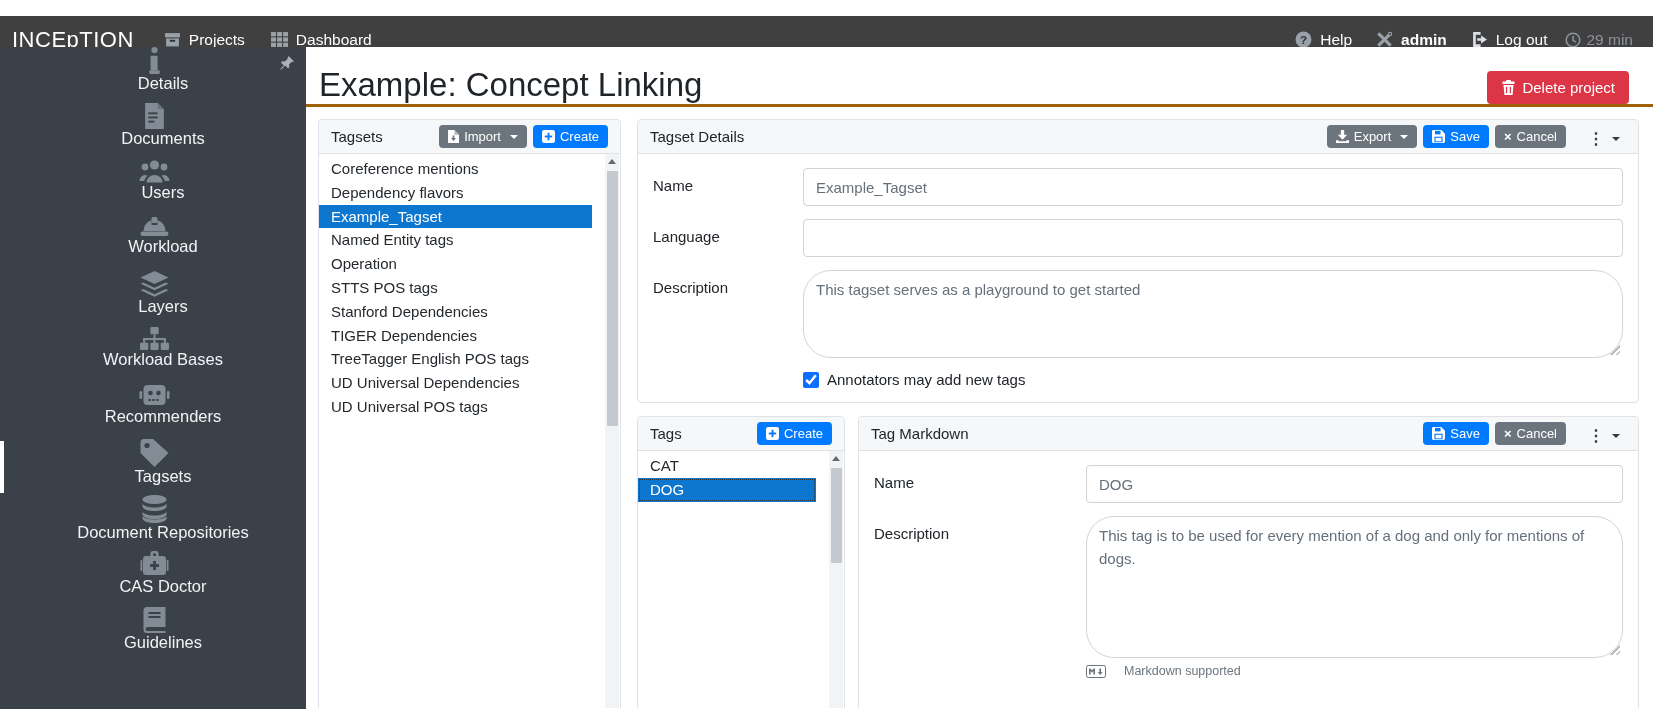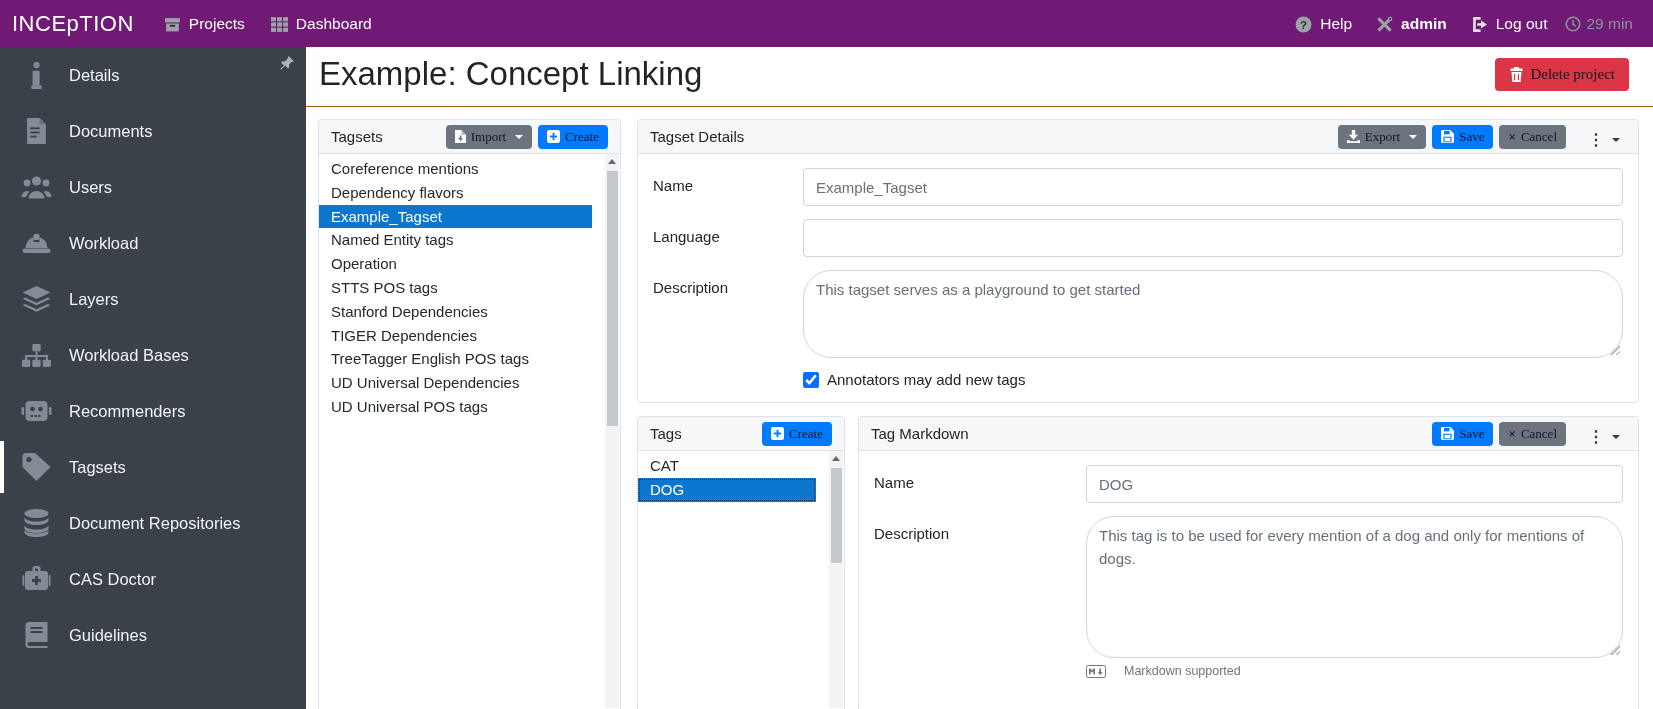--- a/index.html
+++ b/index.html
@@ -1,39 +1,39 @@
 <!DOCTYPE html>
 <html><head>
 <meta charset="utf-8">
 <style>
   html,body{margin:0;padding:0;}
   body{width:1653px;height:709px;overflow:hidden;background:#fff;
        font-family:"Liberation Sans",sans-serif;color:#212529;position:relative;}
   
-  .navbar{position:absolute;top:0;left:0;right:0;height:47px;background:#701a75;
+  .navbar{position:absolute;top:16px;left:0;right:0;height:47px;background:#404040;
           display:flex;align-items:center;justify-content:space-between;padding:0 20px 0 12px;box-sizing:border-box;}
   .nav-left,.nav-right{display:flex;align-items:center;}
   .brand{color:#fff;font-size:22px;letter-spacing:.5px;margin-right:30px;cursor:pointer;}
-  .nav-item{display:flex;align-items:flex-end;gap:8px;color:#fdfdfe;font-size:15.5px;margin-right:26px;cursor:pointer;}
+  .nav-item{display:flex;align-items:center;gap:8px;color:#fdfdfe;font-size:15.5px;margin-right:26px;cursor:pointer;}
   .nav-right .nav-item{margin-right:0;margin-left:24px;}
   .nav-muted{color:#8b9299;display:flex;align-items:center;gap:5px;font-size:15.5px;margin-left:18px;}
   
   .sidebar{position:absolute;top:47px;left:0;width:306px;bottom:0;background:#3a4149;}
   .pin{position:absolute;top:9px;right:12px;}
   .side-item{height:56px;display:flex;align-items:center;color:#f1f3f5;font-size:16.5px;
-             position:relative;cursor:pointer;padding-left:20px;}
+             position:relative;cursor:pointer;padding-left:20px;flex-direction:column;}
   .side-item .ico{width:32px;display:flex;justify-content:center;align-items:center;margin-right:17px;}
   .side-item.selected::before{content:"";position:absolute;left:0;top:2px;bottom:2px;width:4px;background:#fff;}
   
   .main{position:absolute;left:306px;top:47px;right:0;bottom:0;background:#fff;overflow:hidden;}
-  .page-header{height:60px;border-bottom:1px solid #a16207;display:flex;align-items:flex-start;
+  .page-header{height:60px;border-bottom:3px solid #a16207;display:flex;align-items:flex-end;
                justify-content:space-between;padding:8px 24px 0 13px;box-sizing:border-box;}
   .page-title{font-size:33px;font-weight:400;color:#1f2429;margin:0;line-height:1.15;}
-  .btn{border:none;border-radius:4px;color:#0f172a;display:inline-flex;align-items:center;gap:6px;cursor:pointer;
-       font-family:Liberation Serif, serif;}
+  .btn{border:none;border-radius:4px;color:#ffffff;display:inline-flex;align-items:center;gap:6px;cursor:pointer;
+       font-family:Liberation Sans, sans-serif;}
   .btn-danger{background:#dc3545;font-size:15px;padding:8px 14px;margin-top:3px;}
   .btn-sm{font-size:13px;padding:4px 9px;gap:5px;}
   .btn-primary{background:#007bff;}
   .btn-secondary{background:#6c757d;}
   .caret{width:0;height:0;border-left:4px solid transparent;border-right:4px solid transparent;
          border-top:4px solid #fff;margin-left:4px;}
   .xglyph{font-size:13px;font-weight:bold;line-height:1;}
   .kebab{display:inline-flex;align-items:center;gap:4px;background:none;border:none;cursor:pointer;
          color:#343a40;margin-left:10px;}
   .kebab .dots{font-size:16px;font-weight:bold;line-height:1;}

